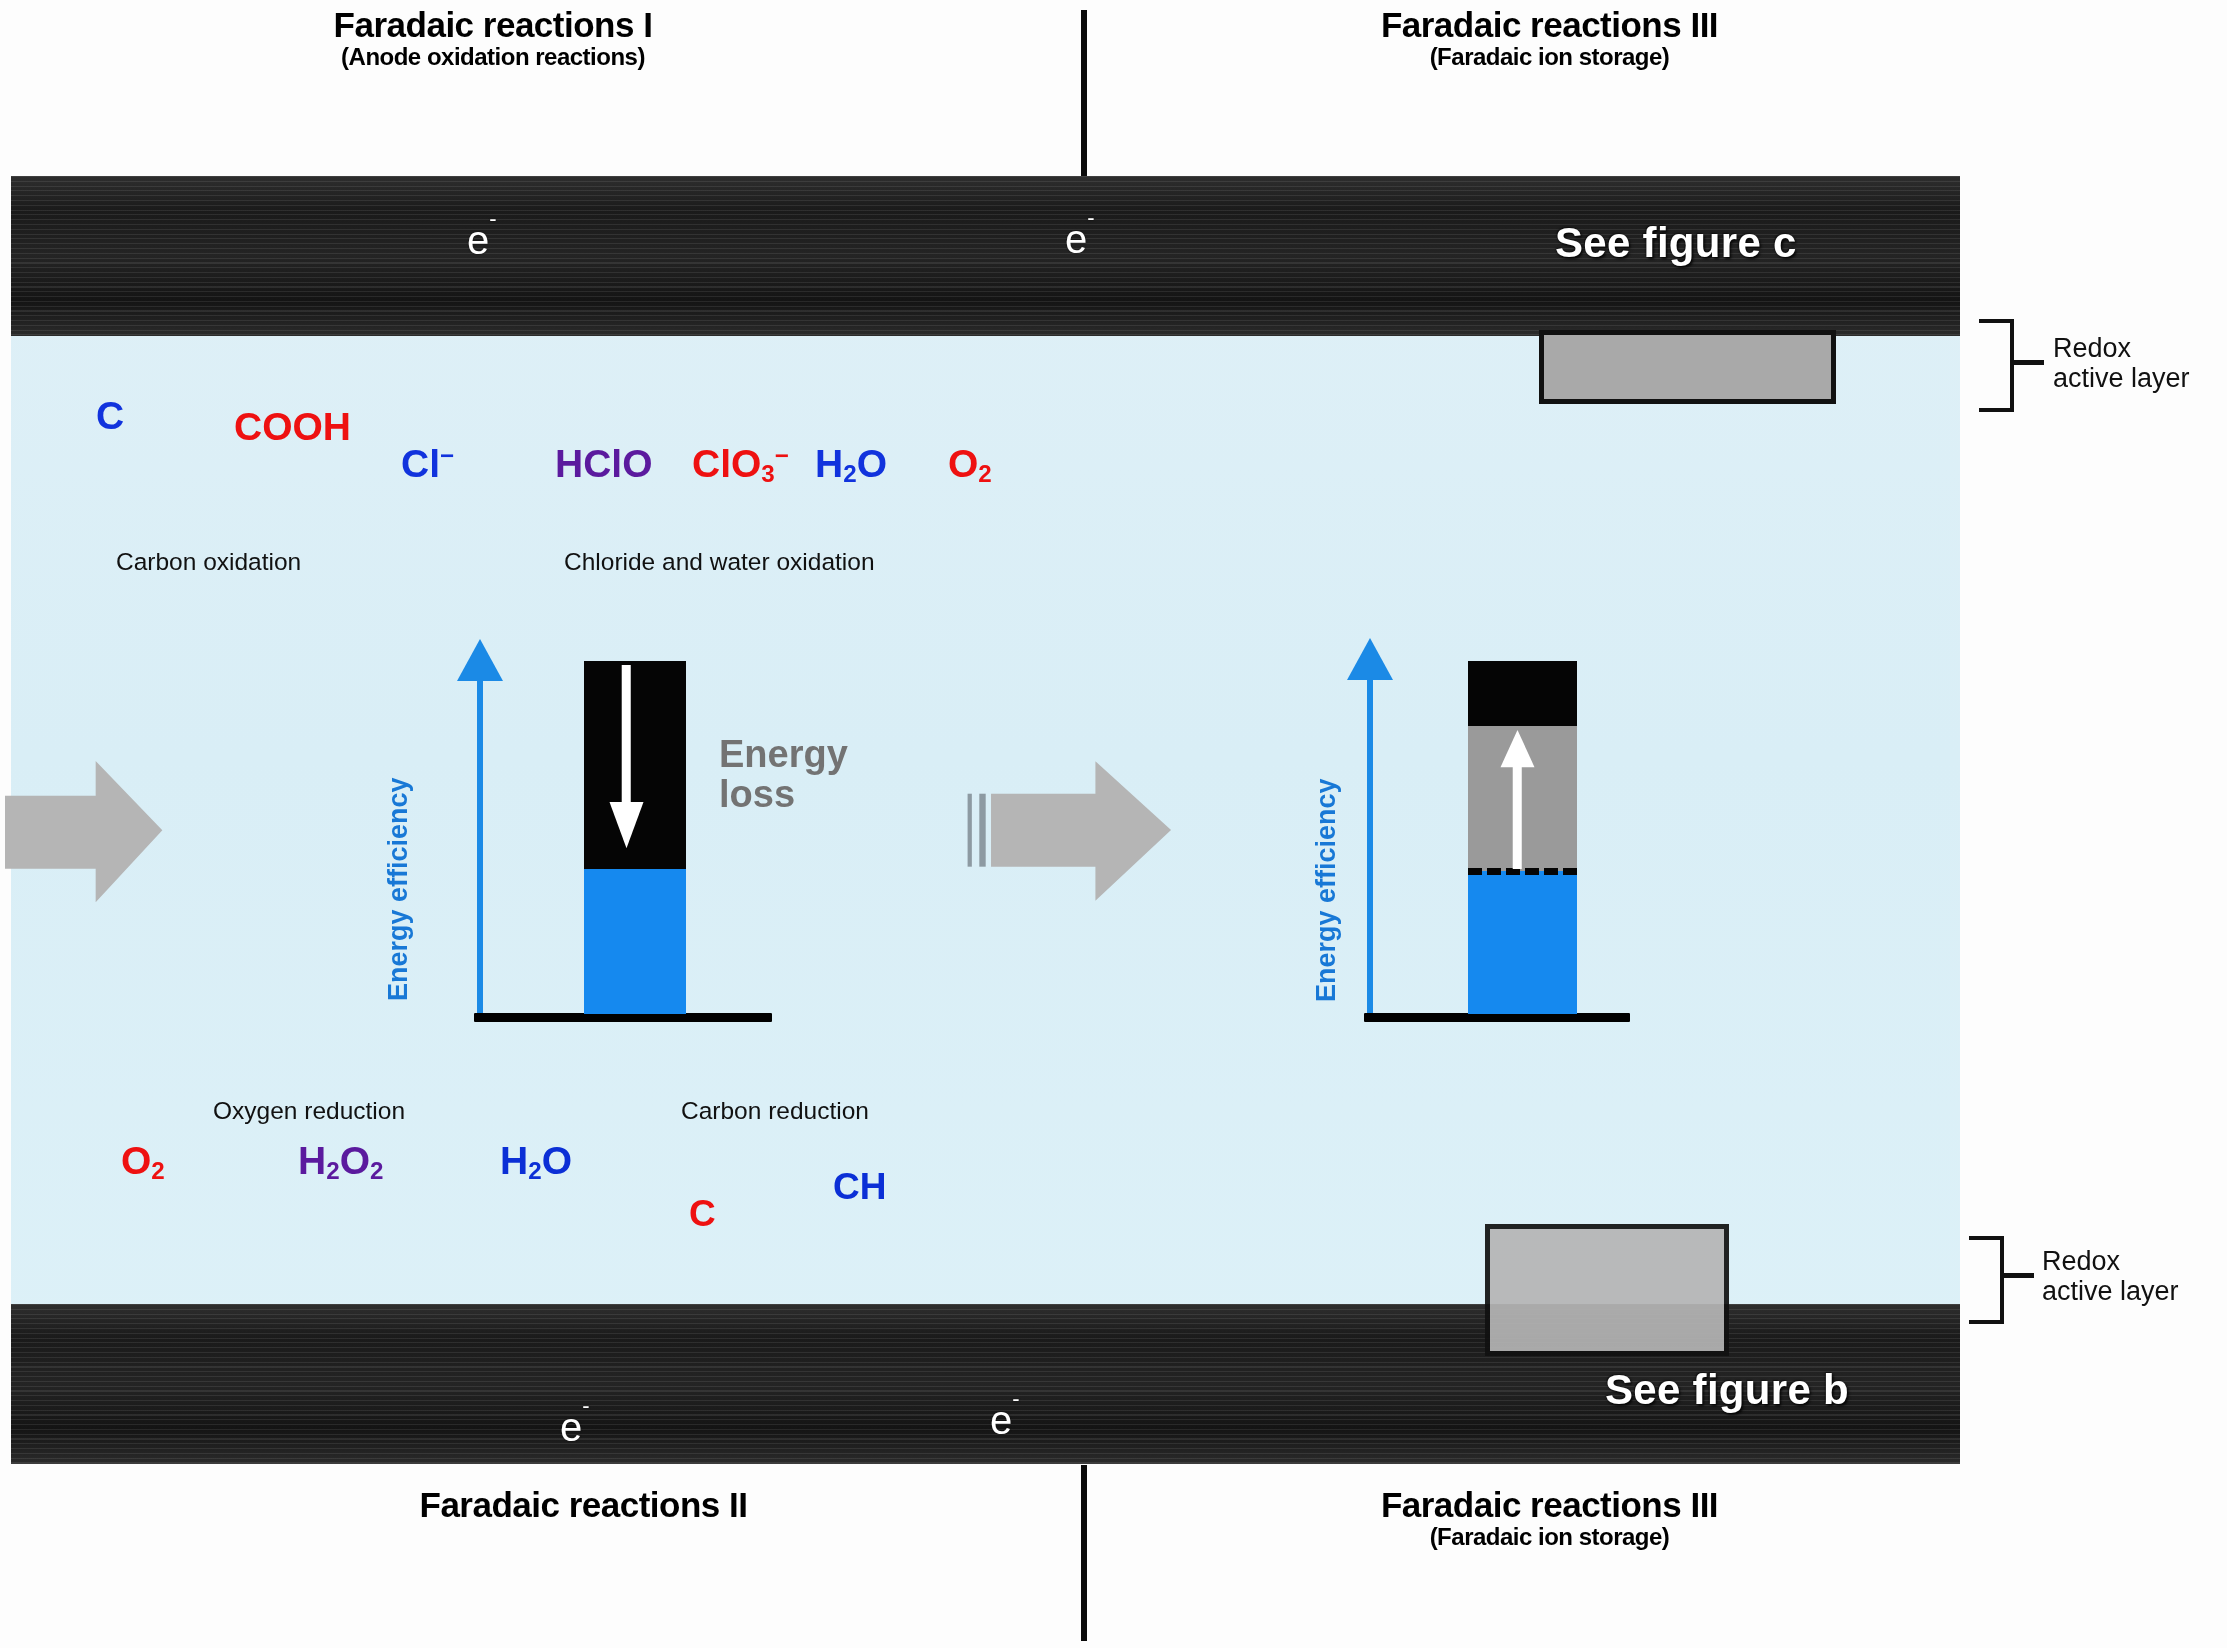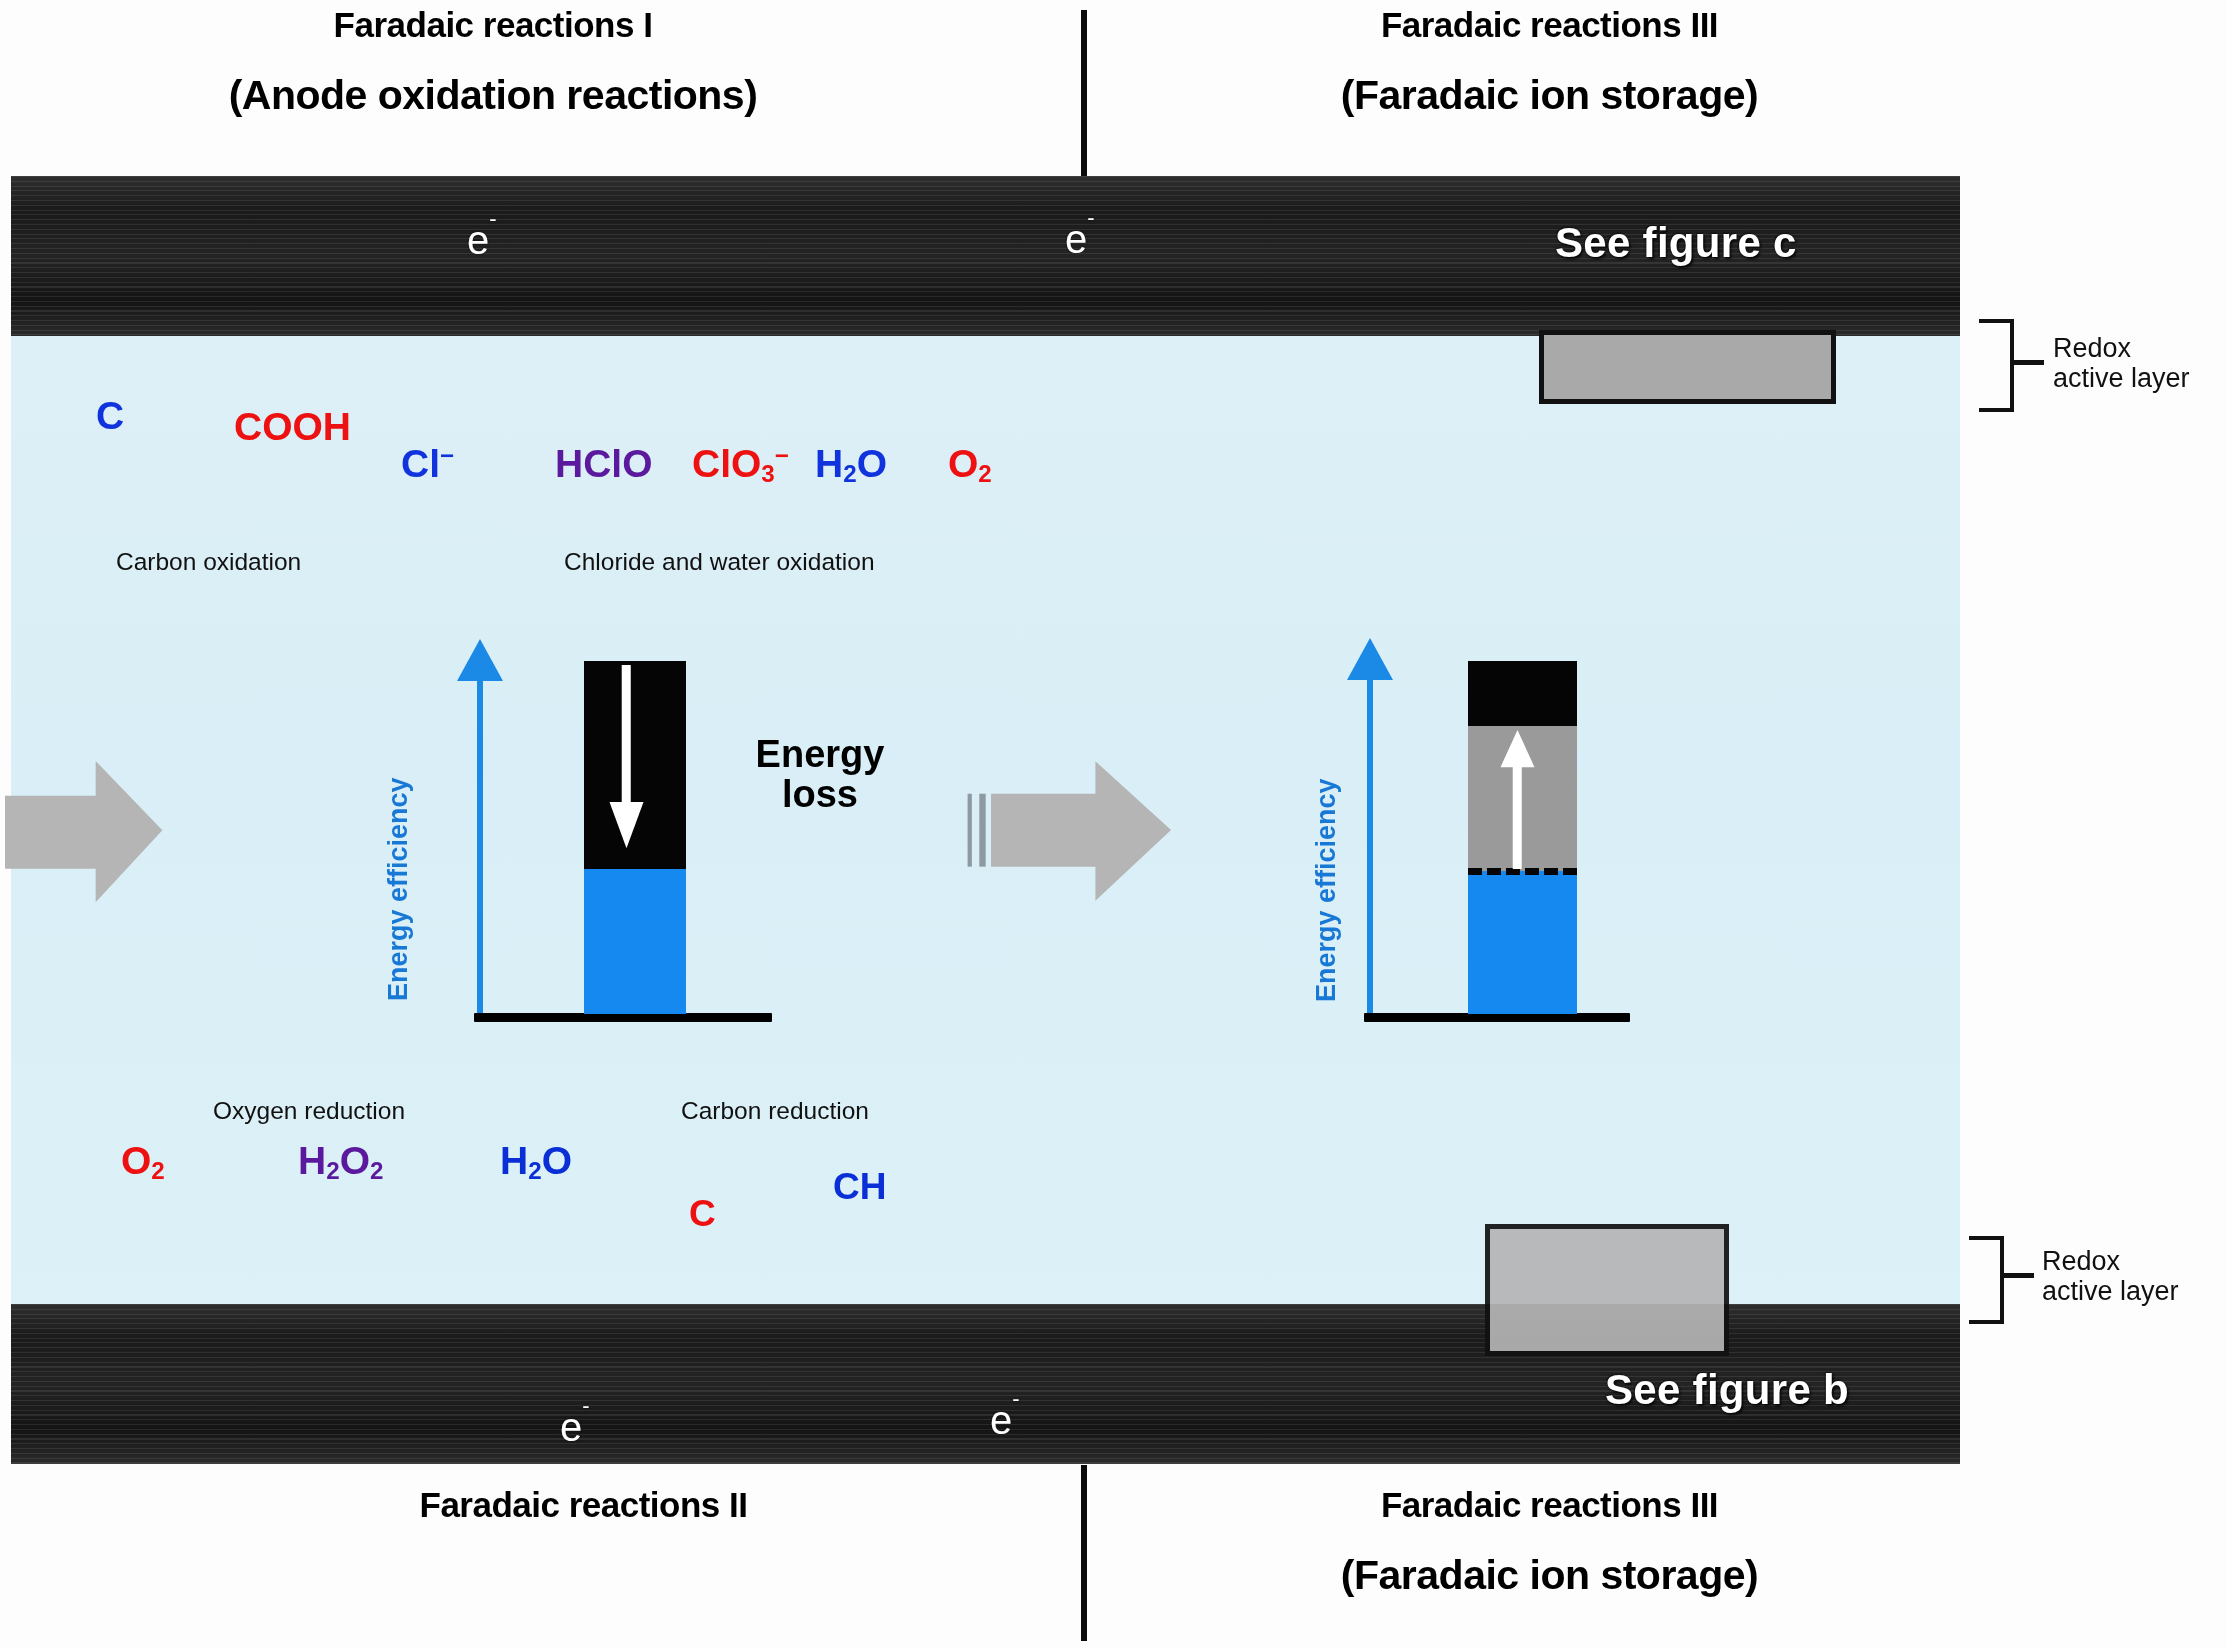--- a/index.html
+++ b/index.html
@@ -2,21 +2,21 @@
 <html style="font-size:8.5px"><head>
 <meta charset="utf-8">
 <style>
   html,body{margin:0;padding:0;background:#ffffff;}
   body{font-family:"Liberation Sans",sans-serif;}
   #root{position:relative;width:2227px;height:1649px;background:#fdfdfd;overflow:hidden;}
 
   
   .title-block{position:absolute;text-align:center;color:#000;}
   .title-l1{font-weight:bold;font-size:35px;letter-spacing:-0.5px;line-height:1.12;white-space:nowrap;}
-  .title-l2{font-weight:bold;font-size:41px;letter-spacing:-0.5px;line-height:1.12;white-space:nowrap;margin-top:29px;}
+  .title-l2{font-weight:bold;font-size:24px;letter-spacing:-0.5px;line-height:1.12;white-space:nowrap;}
 
   .vdivider{position:absolute;background:#0a0a0a;}
 
   
   .cellbox{position:absolute;left:10.6px;top:176px;width:1949px;height:1288px;}
   .electrolyte{position:absolute;left:0;top:0;width:100%;height:100%;
      background:linear-gradient(180deg,#dff0f7 0%,#d9eef6 45%,#ddf1f8 100%);}
   .electrode{position:absolute;left:0;width:100%;
      background:
        repeating-linear-gradient(180deg,
@@ -53,22 +53,22 @@
       writing-mode:vertical-rl;transform:rotate(180deg);white-space:nowrap;}
   .baseline{position:absolute;background:#000;height:8.5px;border-radius:1.1px;}
   .vaxis{position:absolute;width:6.4px;background:#1b8ae6;}
   .vaxis-head{position:absolute;width:0;height:0;
      border-left:23.4px solid transparent;border-right:23.4px solid transparent;
      border-bottom:42px solid #1b8ae6;}
   .bar-blue{position:absolute;background:#1589ef;}
   .bar-black{position:absolute;background:#050505;}
   .bar-gray{position:absolute;background:#9a9a9a;}
   .dashline{position:absolute;height:0;border-top:7.5px dashed #050505;}
-  .energyloss{position:absolute;color:#000000;font-weight:bold;font-size:38px;
-     line-height:1.05;text-align:center;white-space:pre-line;}
+  .energyloss{position:absolute;color:#737373;font-weight:bold;font-size:38px;
+     line-height:1.05;text-align:left;white-space:pre-line;}
 
   
   .garrow{position:absolute;}
 
   
   .redox-label{position:absolute;color:#111;font-size:27px;line-height:1.12;white-space:pre-line;}
   .bracket{position:absolute;border:4.8px solid #111;border-left:none;}
   .bracket-tick{position:absolute;background:#111;height:4.8px;}
 
   

